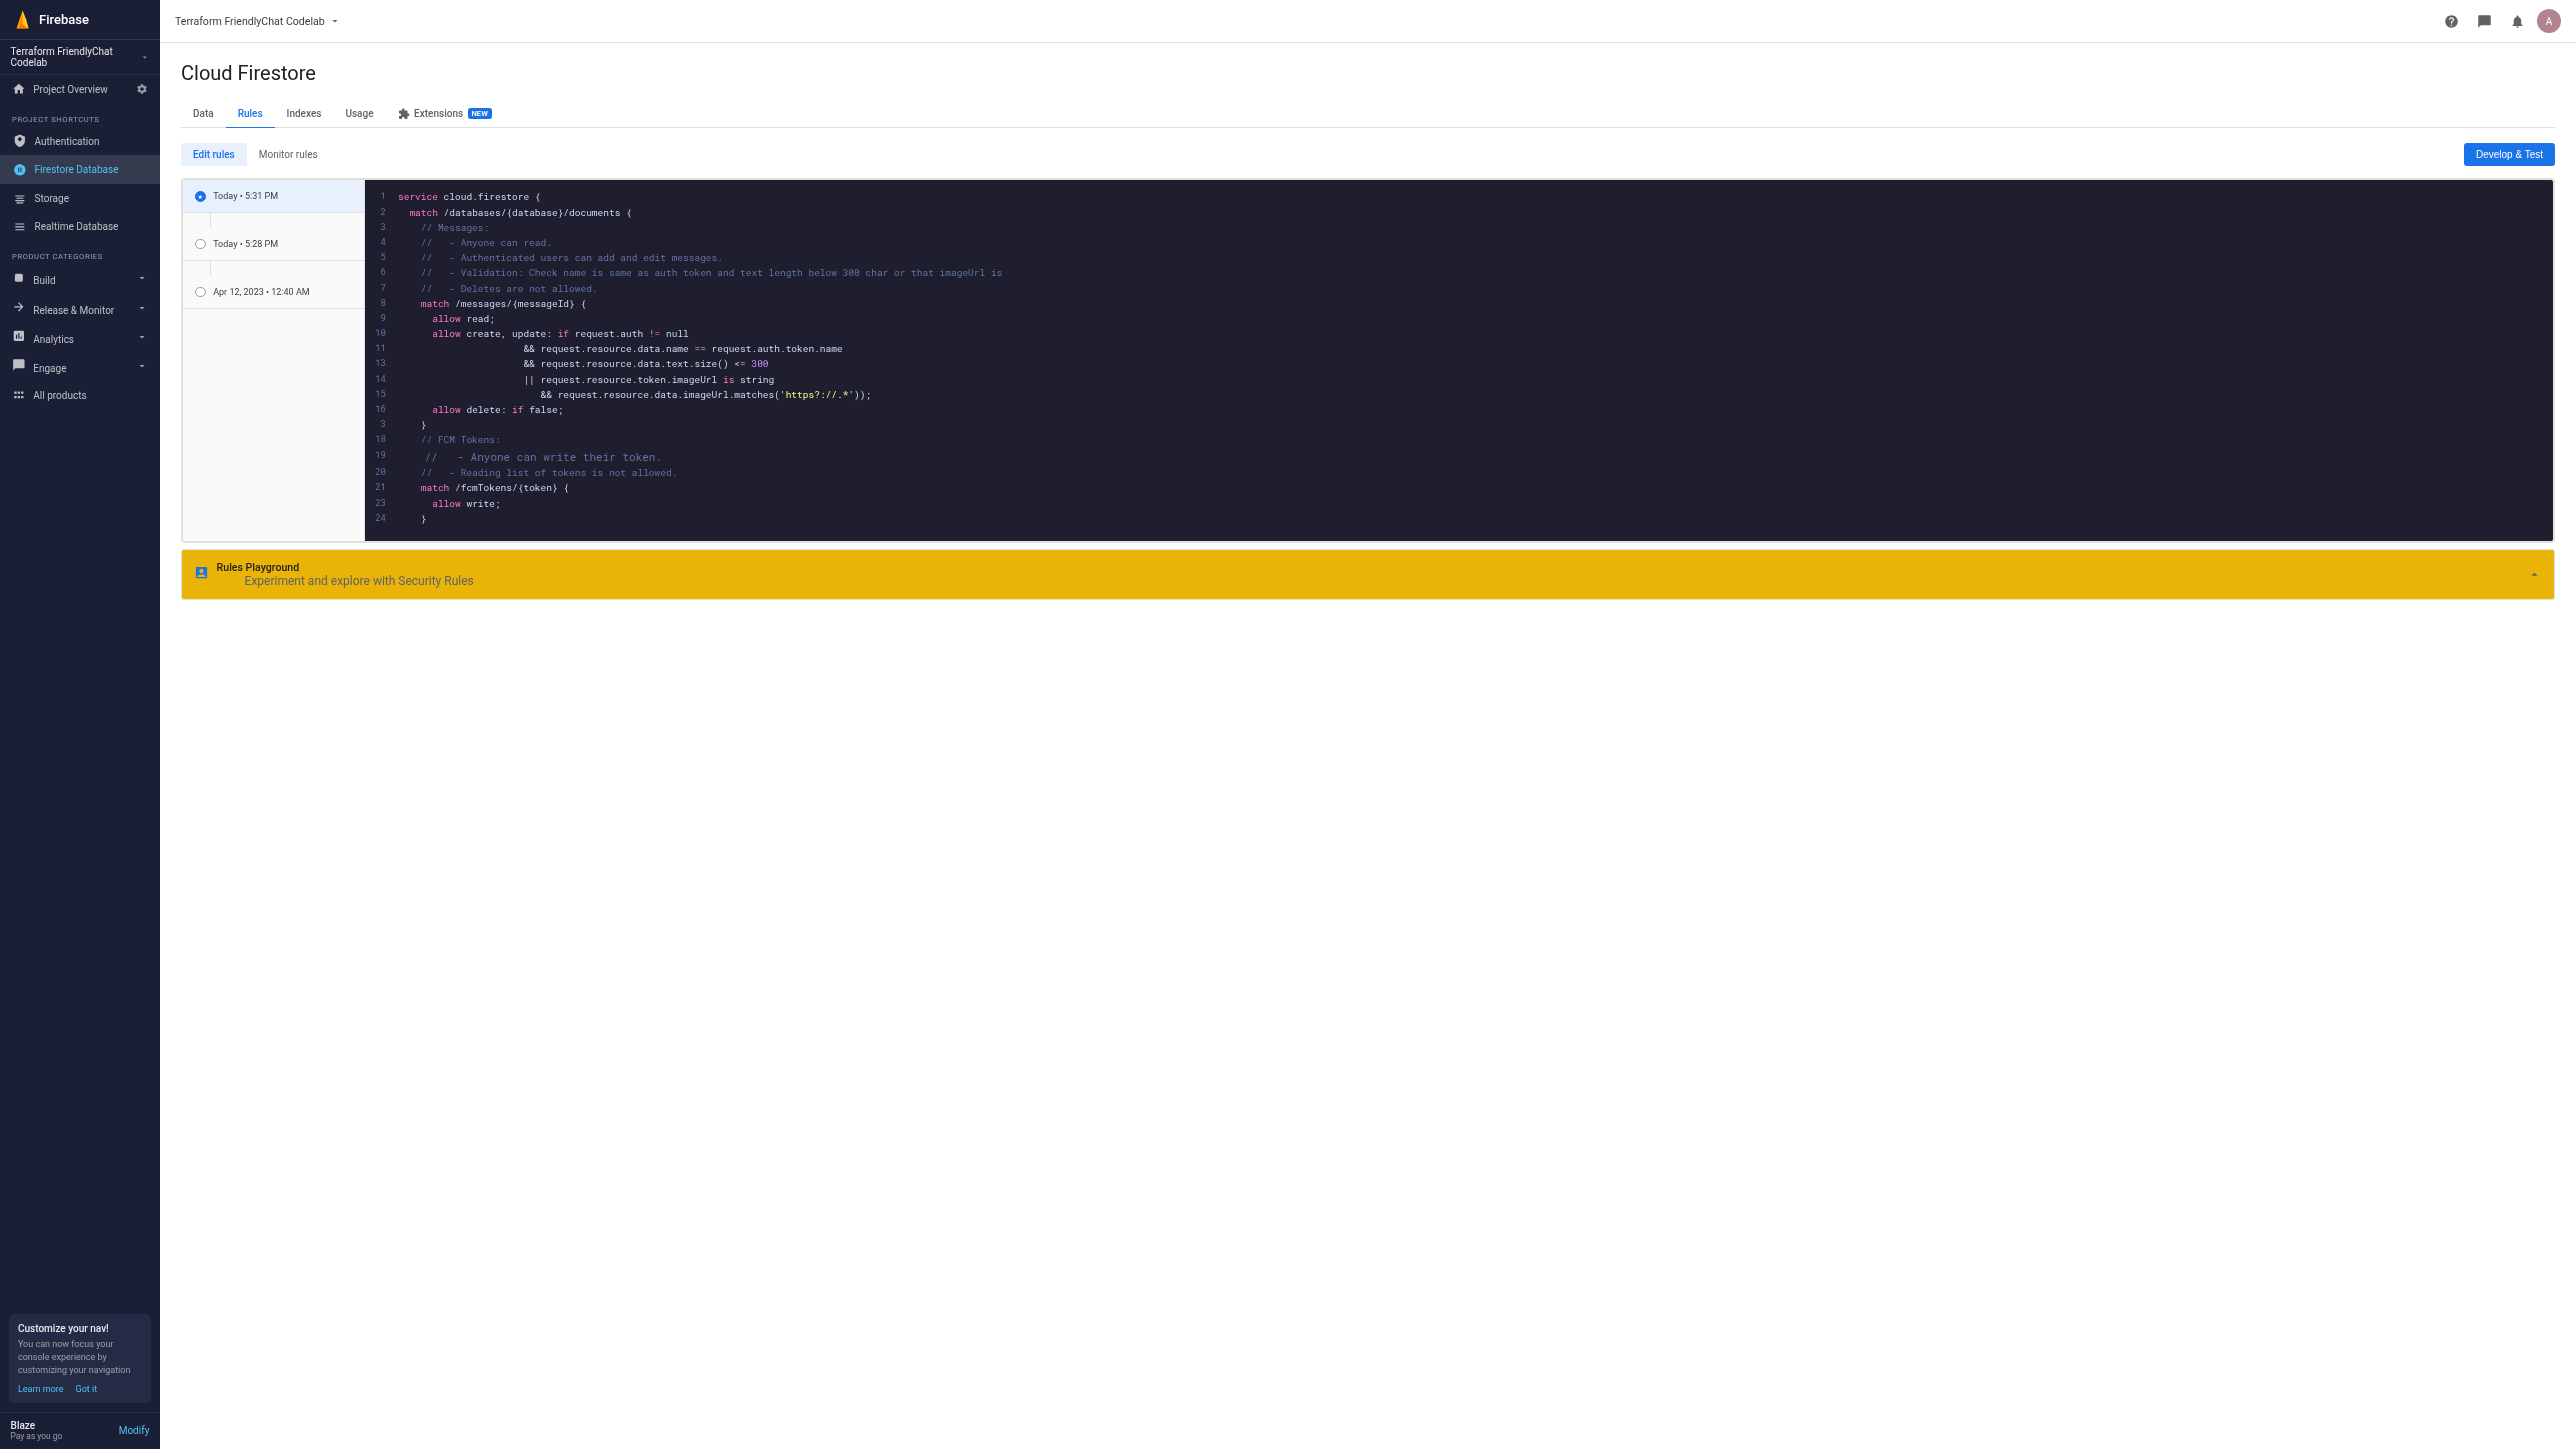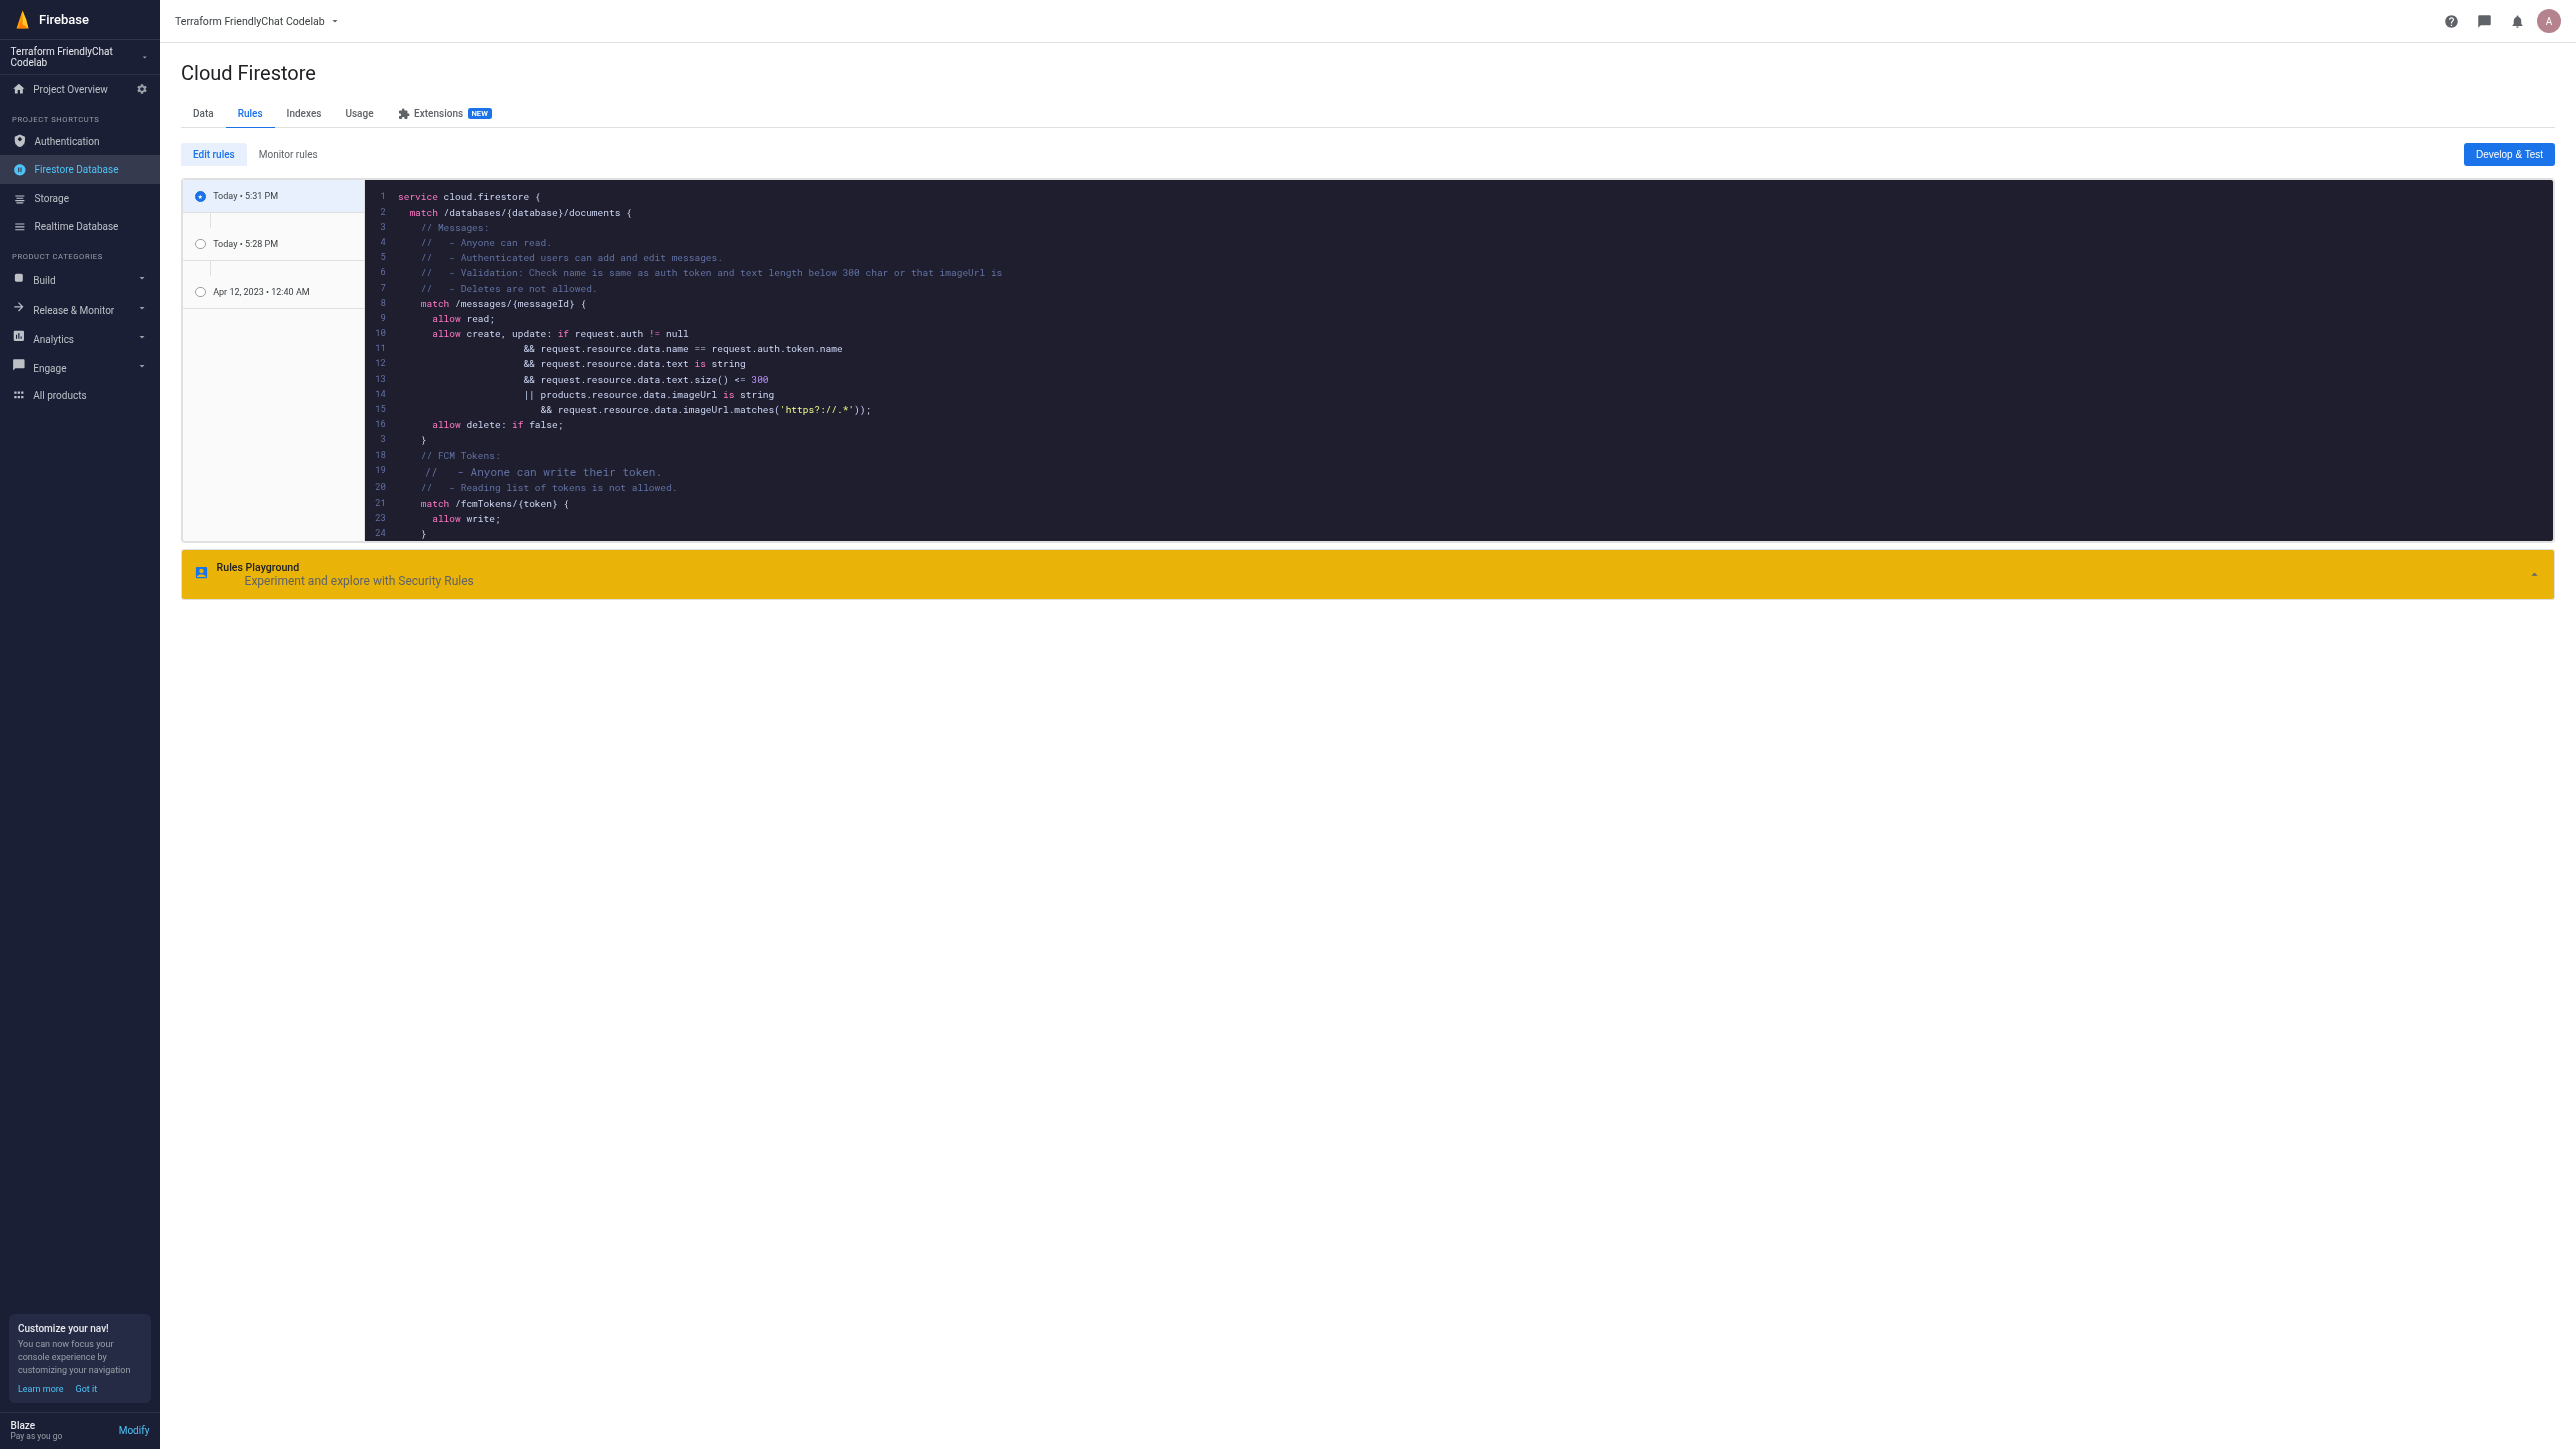--- a/index.html
+++ b/index.html
@@ -506,30 +506,26 @@
             </div>
             <div style="display:flex;line-height:1.6;">
               <span style="min-width:33px;text-align:right;padding-right:12px;color:#6272a4;font-size:9px;user-select:none;">10</span>
               <span style="white-space:pre;font-size:9.5px;"><span style="color:#cdd6f4;">      </span><span style="color:#ff79c6;">allow</span><span style="color:#cdd6f4;"> create, update: </span><span style="color:#ff79c6;">if</span><span style="color:#cdd6f4;"> request.auth </span><span style="color:#ff79c6;">!=</span><span style="color:#cdd6f4;"> null</span></span>
             </div>
             <div style="display:flex;line-height:1.6;">
               <span style="min-width:33px;text-align:right;padding-right:12px;color:#6272a4;font-size:9px;user-select:none;">11</span>
               <span style="white-space:pre;font-size:9.5px;"><span style="color:#cdd6f4;">                      &amp;&amp; request.resource.data.name == request.auth.token.name</span></span>
             </div>
             <div style="display:flex;line-height:1.6;">
-              <span style="min-width:33px;text-align:right;padding-right:12px;color:#6272a4;font-size:9px;user-select:none;">12</span>
-              <span style="white-space:pre;font-size:9.5px;"><span style="color:#cdd6f4;">                      &amp;&amp; request.resource.data.text </span><span style="color:#ff79c6;">is</span><span style="color:#cdd6f4;"> string</span></span>
-            </div>
-            <div style="display:flex;line-height:1.6;">
               <span style="min-width:33px;text-align:right;padding-right:12px;color:#6272a4;font-size:9px;user-select:none;">13</span>
               <span style="white-space:pre;font-size:9.5px;"><span style="color:#cdd6f4;">                      &amp;&amp; request.resource.data.text.size() &lt;= </span><span style="color:#bd93f9;">300</span></span>
             </div>
             <div style="display:flex;line-height:1.6;">
               <span style="min-width:33px;text-align:right;padding-right:12px;color:#6272a4;font-size:9px;user-select:none;">14</span>
-              <span style="white-space:pre;font-size:9.5px;"><span style="color:#cdd6f4;">                      || products.resource.data.imageUrl </span><span style="color:#ff79c6;">is</span><span style="color:#cdd6f4;"> string</span></span>
+              <span style="white-space:pre;font-size:9.5px;"><span style="color:#cdd6f4;">                      || request.resource.token.imageUrl </span><span style="color:#ff79c6;">is</span><span style="color:#cdd6f4;"> string</span></span>
             </div>
             <div style="display:flex;line-height:1.6;">
               <span style="min-width:33px;text-align:right;padding-right:12px;color:#6272a4;font-size:9px;user-select:none;">15</span>
               <span style="white-space:pre;font-size:9.5px;"><span style="color:#cdd6f4;">                         &amp;&amp; request.resource.data.imageUrl.matches(</span><span style="color:#f1fa8c;">'https?://.*'</span><span style="color:#cdd6f4;">));</span></span>
             </div>
             <div style="display:flex;line-height:1.6;">
               <span style="min-width:33px;text-align:right;padding-right:12px;color:#6272a4;font-size:9px;user-select:none;">16</span>
               <span style="white-space:pre;font-size:9.5px;"><span style="color:#cdd6f4;">      </span><span style="color:#ff79c6;">allow</span><span style="color:#cdd6f4;"> delete: </span><span style="color:#ff79c6;">if</span><span style="color:#cdd6f4;"> false;</span></span>
             </div>
             <div style="display:flex;line-height:1.6;">

